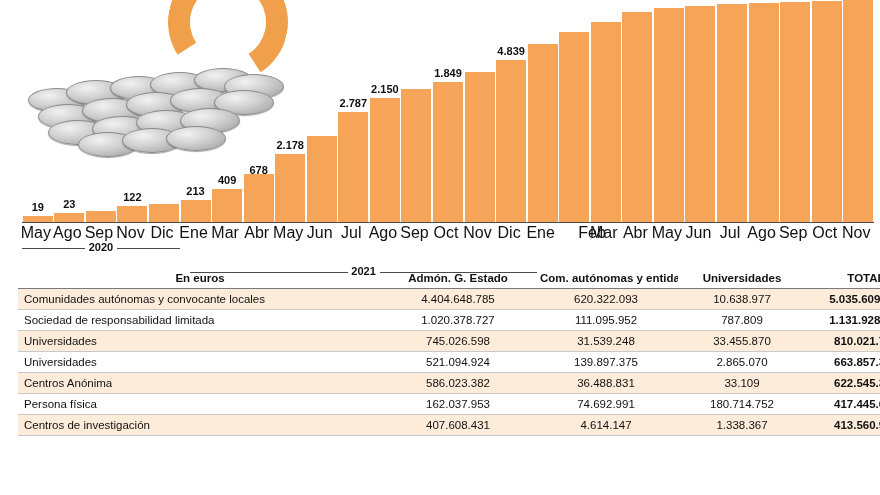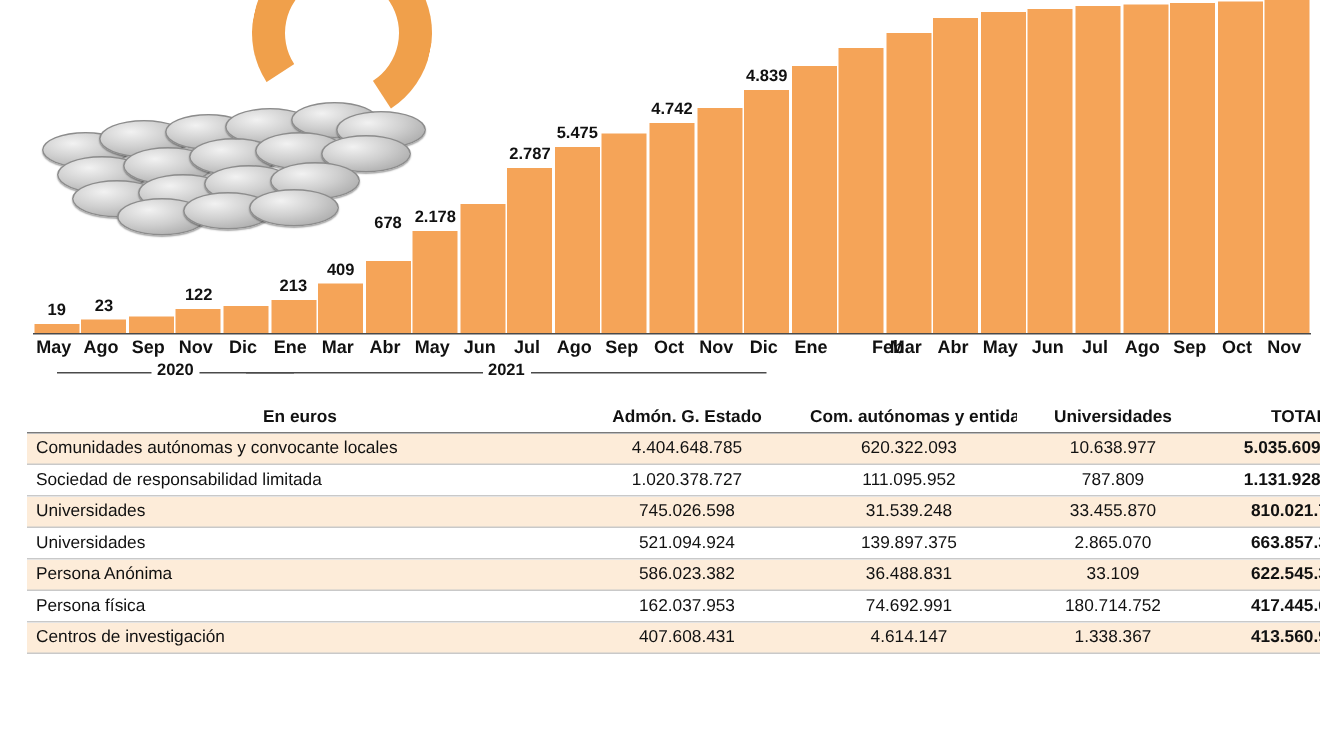--- a/index.html
+++ b/index.html
@@ -98,22 +98,22 @@
     left: 22px;
     top: 224px;
     right: 6px;
     height: 16px;
   }
   .month {
     position: absolute;
     width: 34px;
     margin-left: -2px;
     text-align: center;
-    font-size: 12px;
-    font-weight: bold;
+    font-size: 16px;
+    font-weight: normal;
     color: #111;
   }
   .year-row {
     position: absolute;
     left: 22px;
     top: 241px;
     right: 6px;
     height: 18px;
   }
   .year-grp {
@@ -235,43 +235,43 @@
         <div class="bar-col" style="left: 158.556px;">
           <div class="bar" style="height: 22px; background: rgb(245, 164, 88);"></div>
           <div class="bar-val" style="bottom: 25px;">213</div>
         </div>
         <div class="bar-col" style="left: 190.111px;">
           <div class="bar" style="height: 33px; background: rgb(245, 164, 88);"></div>
           <div class="bar-val" style="bottom: 36px;">409</div>
         </div>
         <div class="bar-col" style="left: 221.667px;">
           <div class="bar" style="height: 48px; background: rgb(245, 164, 88);"></div>
-          <div class="bar-val" style="bottom: 67px;">678</div>
+          <div class="bar-val" style="bottom: 46px;">678</div>
         </div>
         <div class="bar-col" style="left: 253.222px;">
           <div class="bar" style="height: 68px; background: rgb(245, 164, 88);"></div>
           <div class="bar-val" style="bottom: 71px;">2.178</div>
         </div>
         <div class="bar-col" style="left: 284.778px;">
           <div class="bar" style="height: 86px; background: rgb(245, 164, 88);"></div>
         </div>
         <div class="bar-col" style="left: 316.333px;">
           <div class="bar" style="height: 110px; background: rgb(245, 164, 88);"></div>
           <div class="bar-val" style="bottom: 113px;">2.787</div>
         </div>
         <div class="bar-col" style="left: 347.889px;">
           <div class="bar" style="height: 124px; background: rgb(245, 164, 88);"></div>
-          <div class="bar-val" style="bottom: 127px;">5.475</div>
+          <div class="bar-val" style="bottom: 127px;">2.150</div>
         </div>
         <div class="bar-col" style="left: 379.444px;">
           <div class="bar" style="height: 133px; background: rgb(245, 164, 88);"></div>
         </div>
         <div class="bar-col" style="left: 411px;">
           <div class="bar" style="height: 140px; background: rgb(245, 164, 88);"></div>
-          <div class="bar-val" style="bottom: 143px;">4.742</div>
+          <div class="bar-val" style="bottom: 143px;">1.849</div>
         </div>
         <div class="bar-col" style="left: 442.556px;">
           <div class="bar" style="height: 150px; background: rgb(245, 164, 88);"></div>
         </div>
         <div class="bar-col" style="left: 474.111px;">
           <div class="bar" style="height: 162px; background: rgb(245, 164, 88);"></div>
           <div class="bar-val" style="bottom: 165px;">4.839</div>
         </div>
         <div class="bar-col" style="left: 505.667px;">
           <div class="bar" style="height: 178px; background: rgb(245, 164, 88);"></div>
@@ -331,22 +331,22 @@
         <div class="month" style="left: 598.333px;">Abr</div>
         <div class="month" style="left: 629.889px;">May</div>
         <div class="month" style="left: 661.444px;">Jun</div>
         <div class="month" style="left: 693px;">Jul</div>
         <div class="month" style="left: 724.556px;">Ago</div>
         <div class="month" style="left: 756.111px;">Sep</div>
         <div class="month" style="left: 787.667px;">Oct</div>
         <div class="month" style="left: 819.222px;">Nov</div>
       </div>
     <div class="year-row" id="years">
-        <div class="year-grp" style="left: 16px; width: 157.778px;"><span class="rule left" style="width: 62.8889px;"></span><span class="ylabel">2020</span><span class="rule right" style="width: 62.8889px;"></span></div>
-        <div class="year-grp" style="left: 142px; width: 347.111px;"><span class="rule left" style="width: 157.556px;"></span><span class="ylabel">2021</span><span class="rule right" style="width: 157.556px;"></span></div>
+        <div class="year-grp" style="left: 0px; width: 157.778px;"><span class="rule left" style="width: 62.8889px;"></span><span class="ylabel">2020</span><span class="rule right" style="width: 62.8889px;"></span></div>
+        <div class="year-grp" style="left: 168px; width: 347.111px; margin-top: 24px;"><span class="rule left" style="width: 157.556px;"></span><span class="ylabel">2021</span><span class="rule right" style="width: 157.556px;"></span></div>
       </div>
   </div>
 
   <div class="table-wrap">
     <table class="data">
       <thead>
         <tr>
           <th class="c0">En euros</th>
           <th class="c1">Admón. G. Estado</th>
           <th class="c2">Com. autónomas y entidades locales</th>
@@ -377,21 +377,21 @@
             <td class="c4">810.021.716</td>
           </tr>
           <tr>
             <td class="c0">Universidades</td>
             <td class="c1">521.094.924</td>
             <td class="c2">139.897.375</td>
             <td class="c3">2.865.070</td>
             <td class="c4">663.857.370</td>
           </tr>
           <tr class="alt">
-            <td class="c0">Persona Anónima</td>
+            <td class="c0">Centros Anónima</td>
             <td class="c1">586.023.382</td>
             <td class="c2">36.488.831</td>
             <td class="c3">33.109</td>
             <td class="c4">622.545.322</td>
           </tr>
           <tr>
             <td class="c0">Persona física</td>
             <td class="c1">162.037.953</td>
             <td class="c2">74.692.991</td>
             <td class="c3">180.714.752</td>

